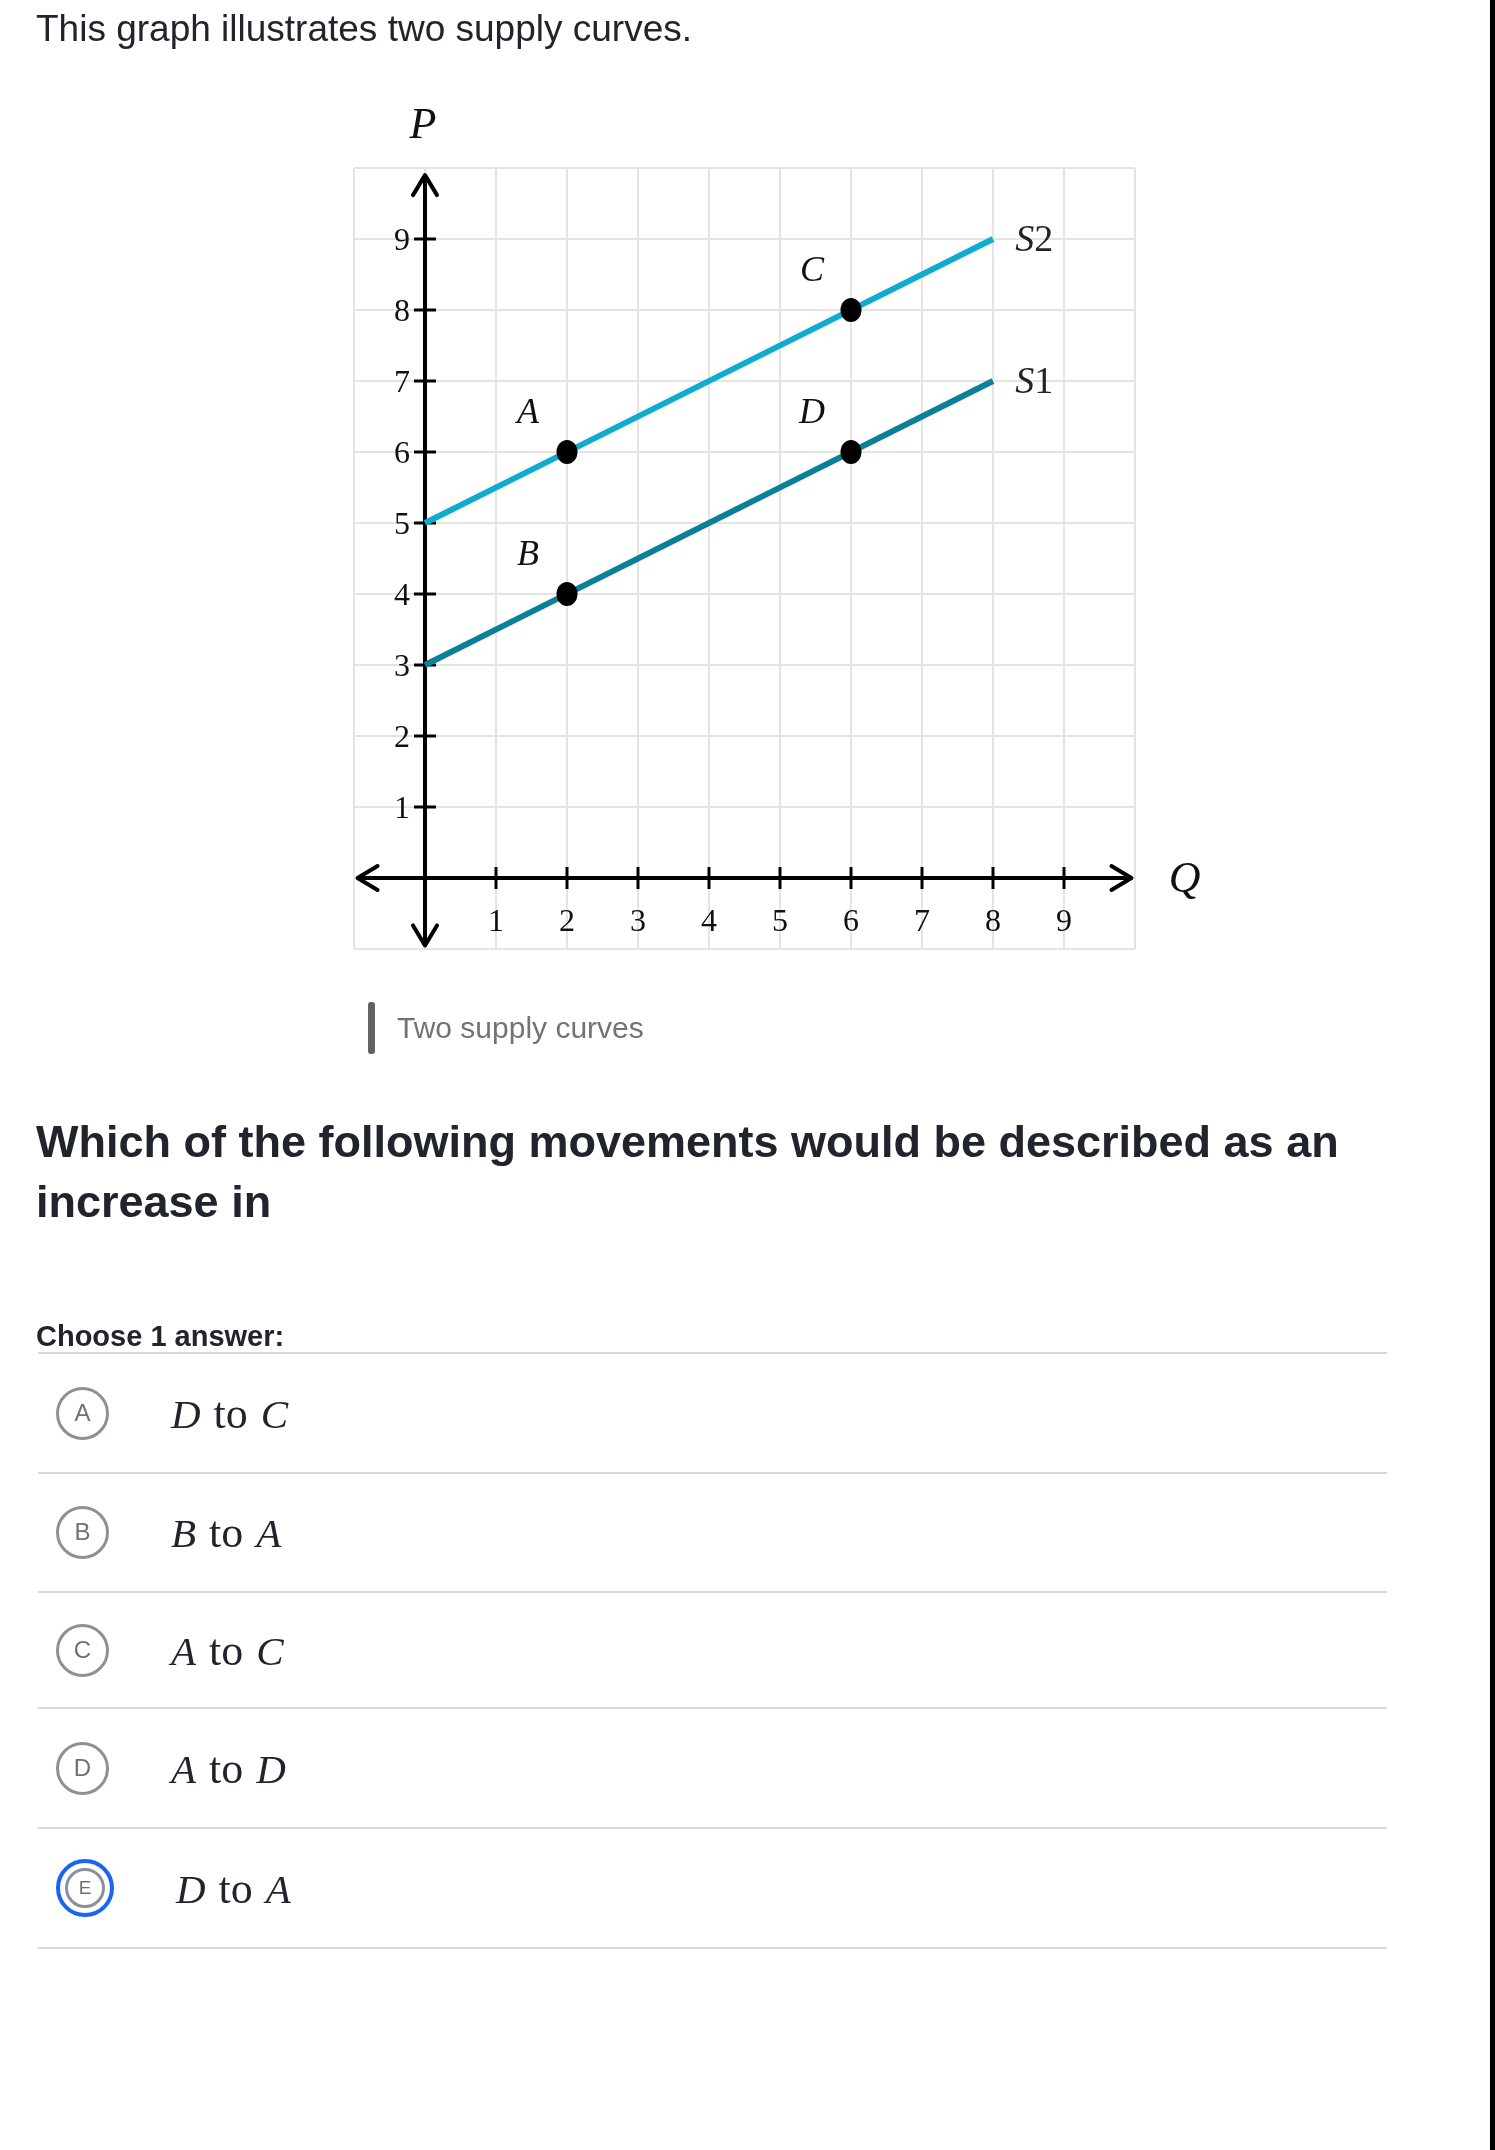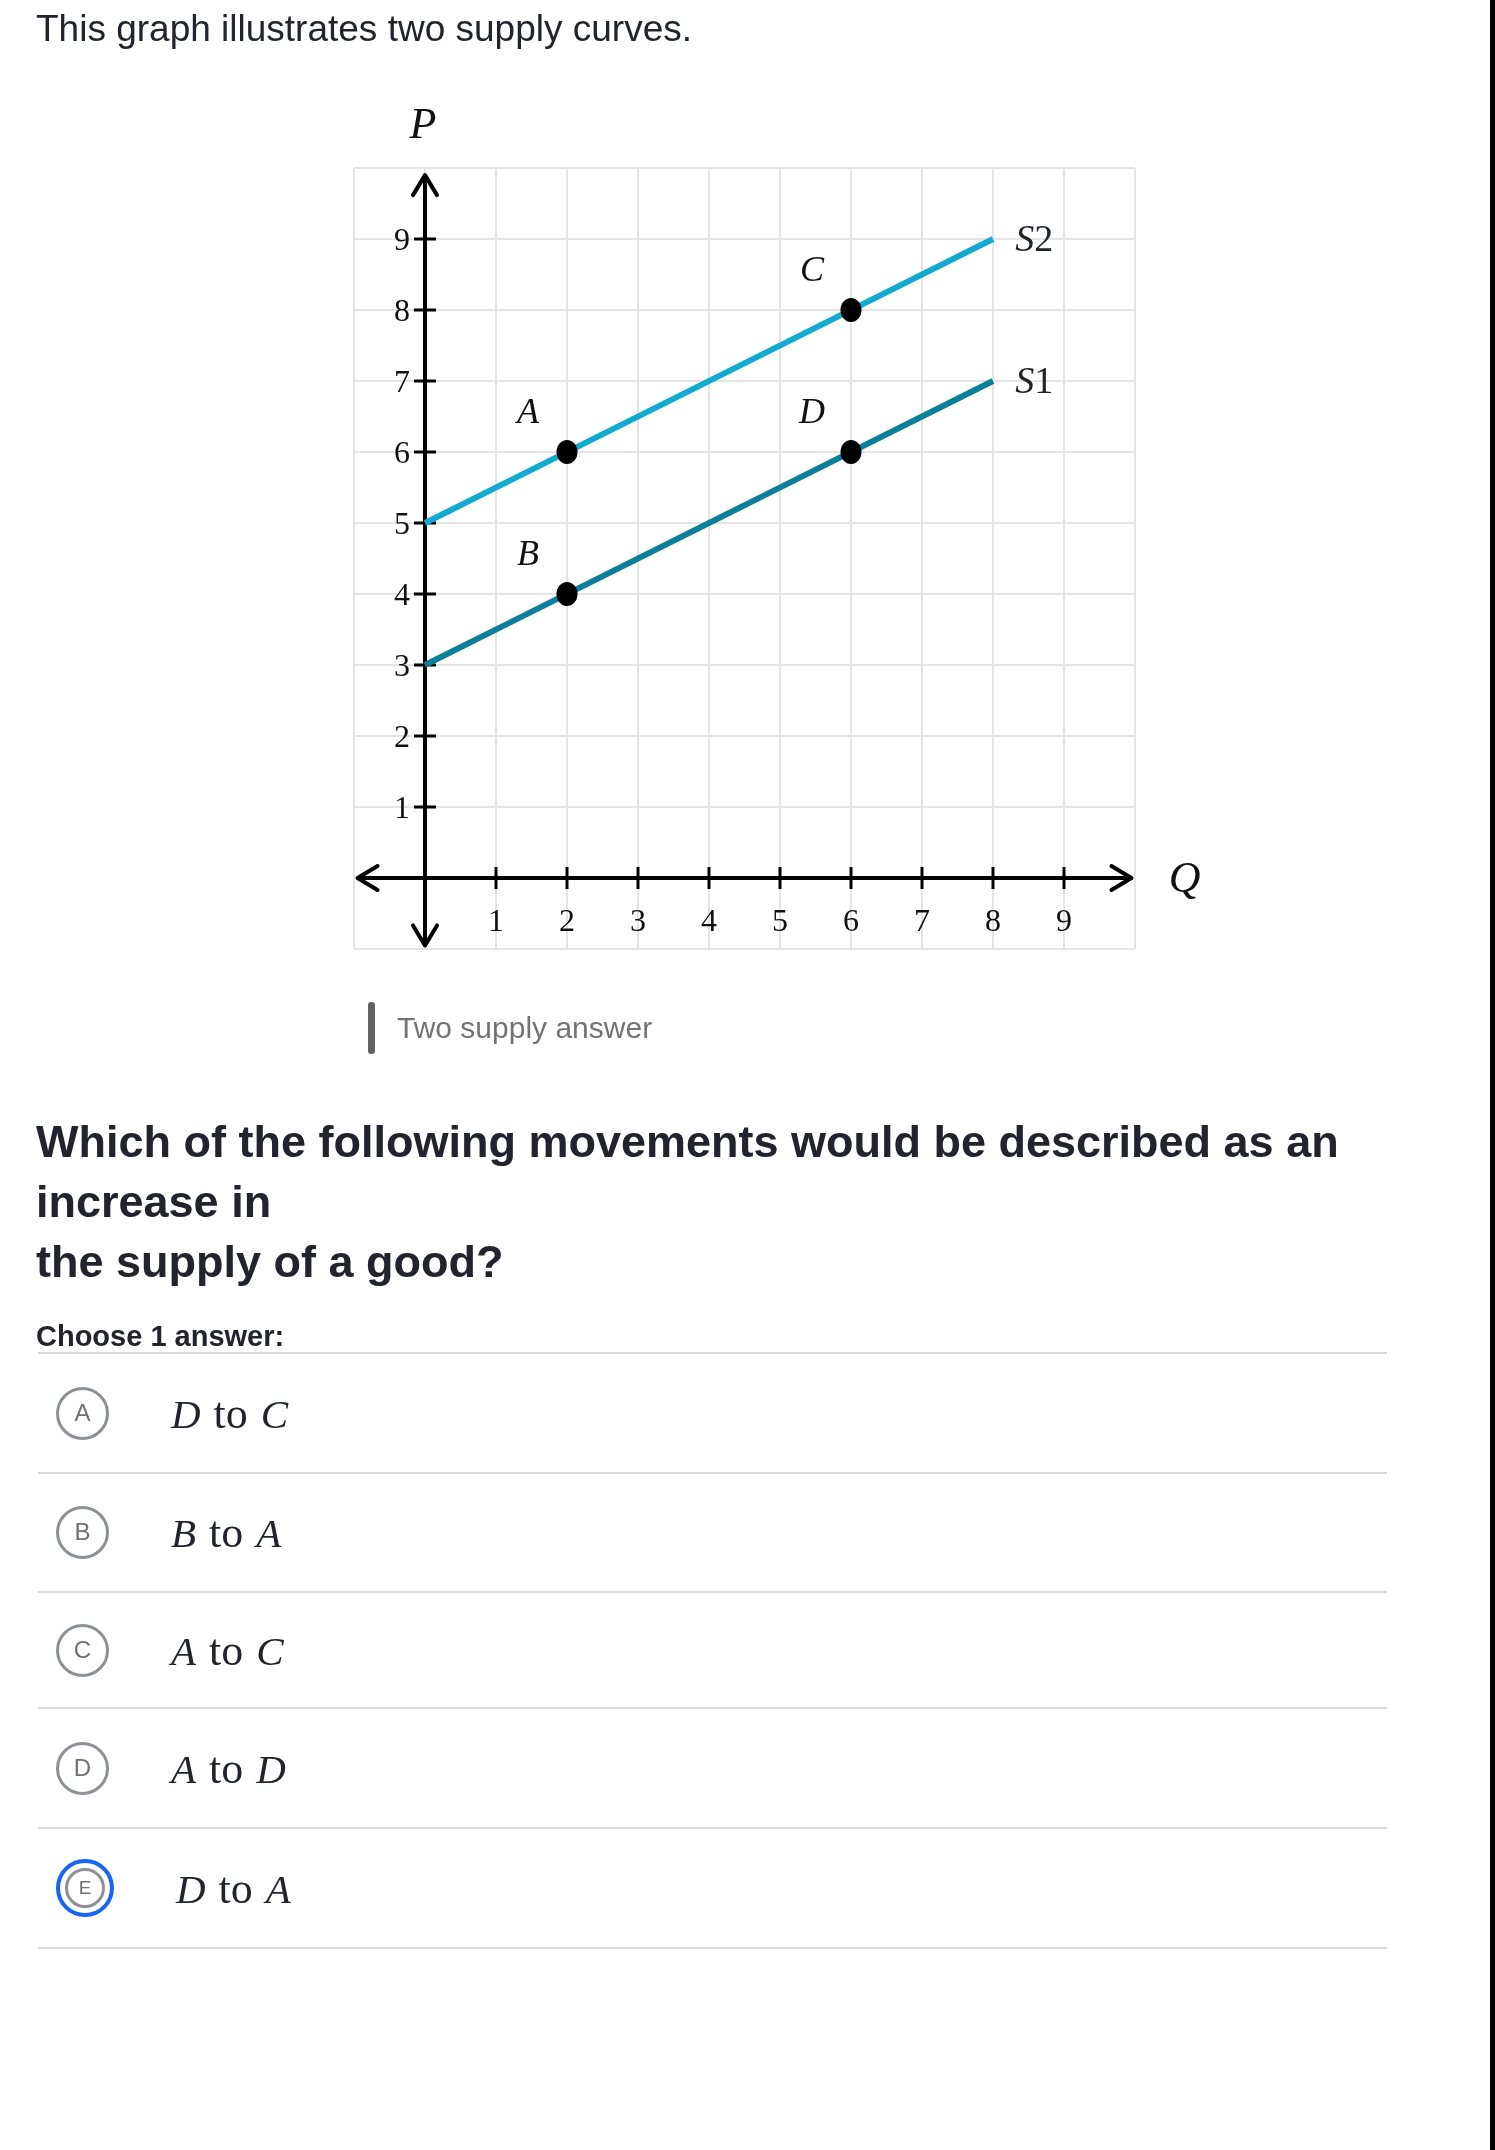--- a/index.html
+++ b/index.html
@@ -132,25 +132,24 @@
     </g>
     <g>
       <ellipse cx="521" cy="392" rx="10.5" ry="12" fill="#000000"></ellipse>
       <text x="481.95" y="362.82" text-anchor="middle" font-style="italic" font-family="&quot;Liberation Serif&quot;,serif" font-size="36" fill="#111">D</text>
     </g>
     <text x="92.87" y="78" text-anchor="middle" font-style="italic" font-family="&quot;Liberation Serif&quot;,serif" font-size="44" fill="#111">P</text>
     <text x="854.6999999999999" y="832" text-anchor="middle" font-style="italic" font-family="&quot;Liberation Serif&quot;,serif" font-size="44" fill="#111">Q</text>
   </svg>
 
 <div id="caption-bar" class="abs"></div>
-<div id="caption-text" class="abs">Two supply answer</div>
+<div id="caption-text" class="abs">Two supply curves</div>
 
 <div id="question" class="abs">
   <div>Which of the following movements would be described as an increase in</div>
-  <div>the supply of a good?</div>
 </div>
 
 <div id="choose" class="abs">Choose 1 answer:</div>
 
 <div id="options">
     <div class="divider abs" style="top: 1352px;"></div>
     <div class="divider abs" style="top: 1471.5px;"></div>
     <div class="divider abs" style="top: 1591px;"></div>
     <div class="divider abs" style="top: 1707px;"></div>
     <div class="divider abs" style="top: 1827px;"></div>

